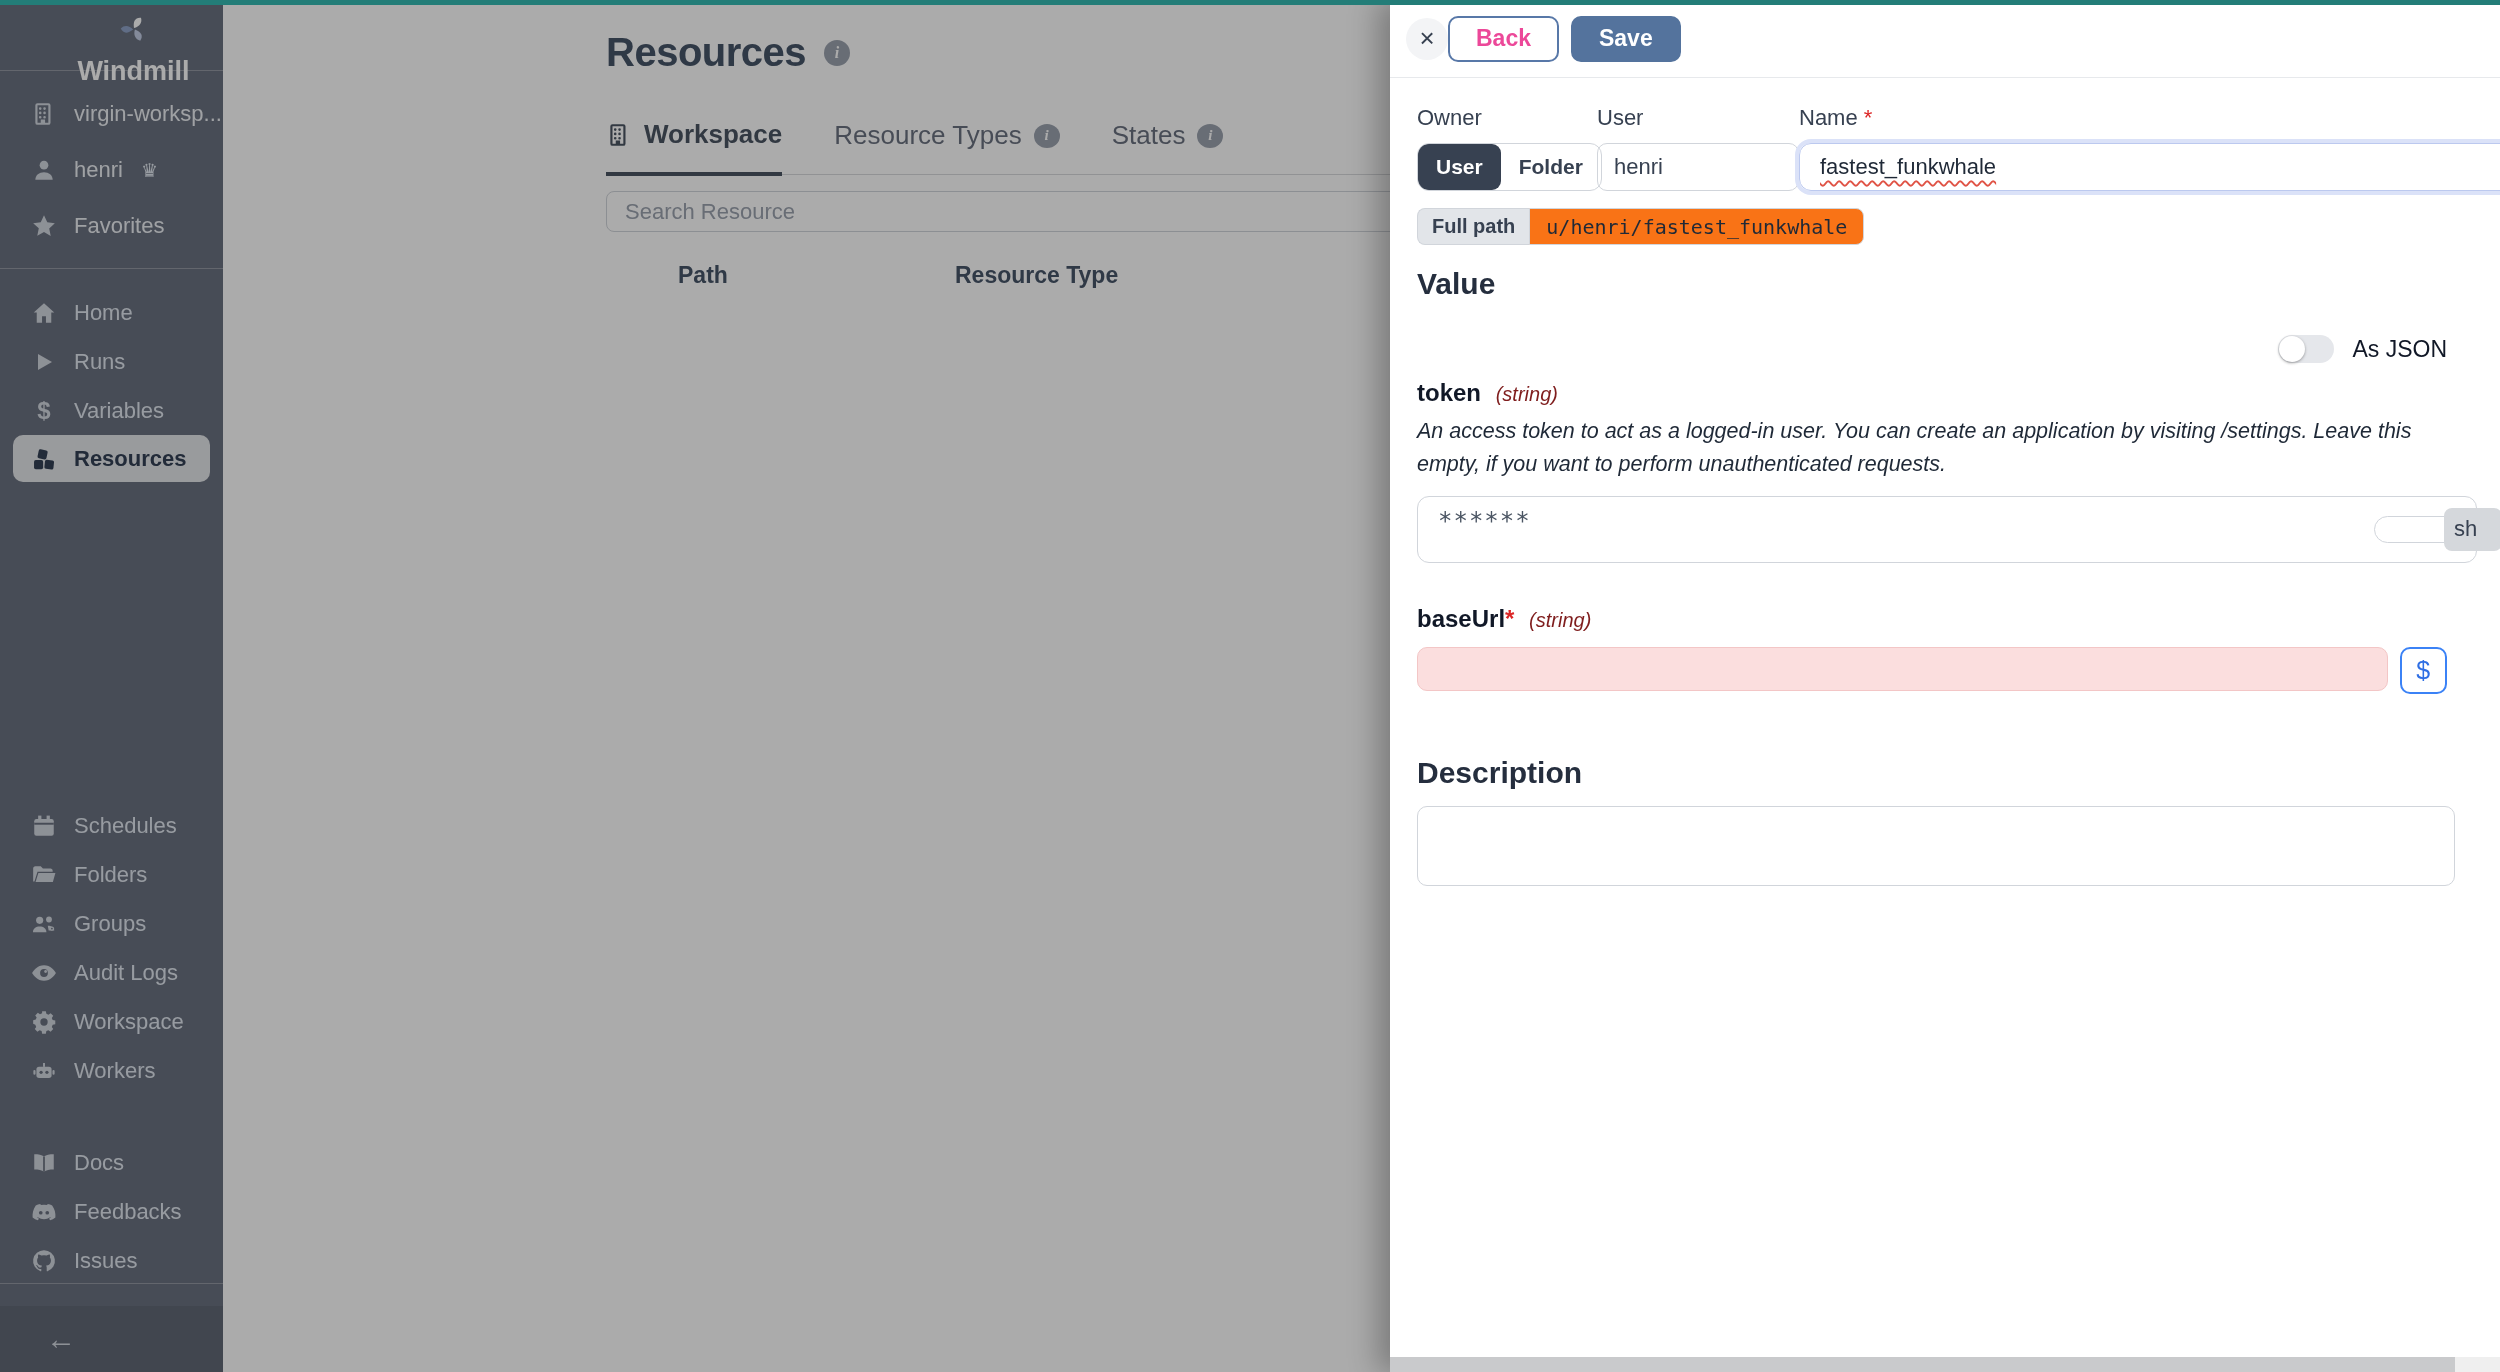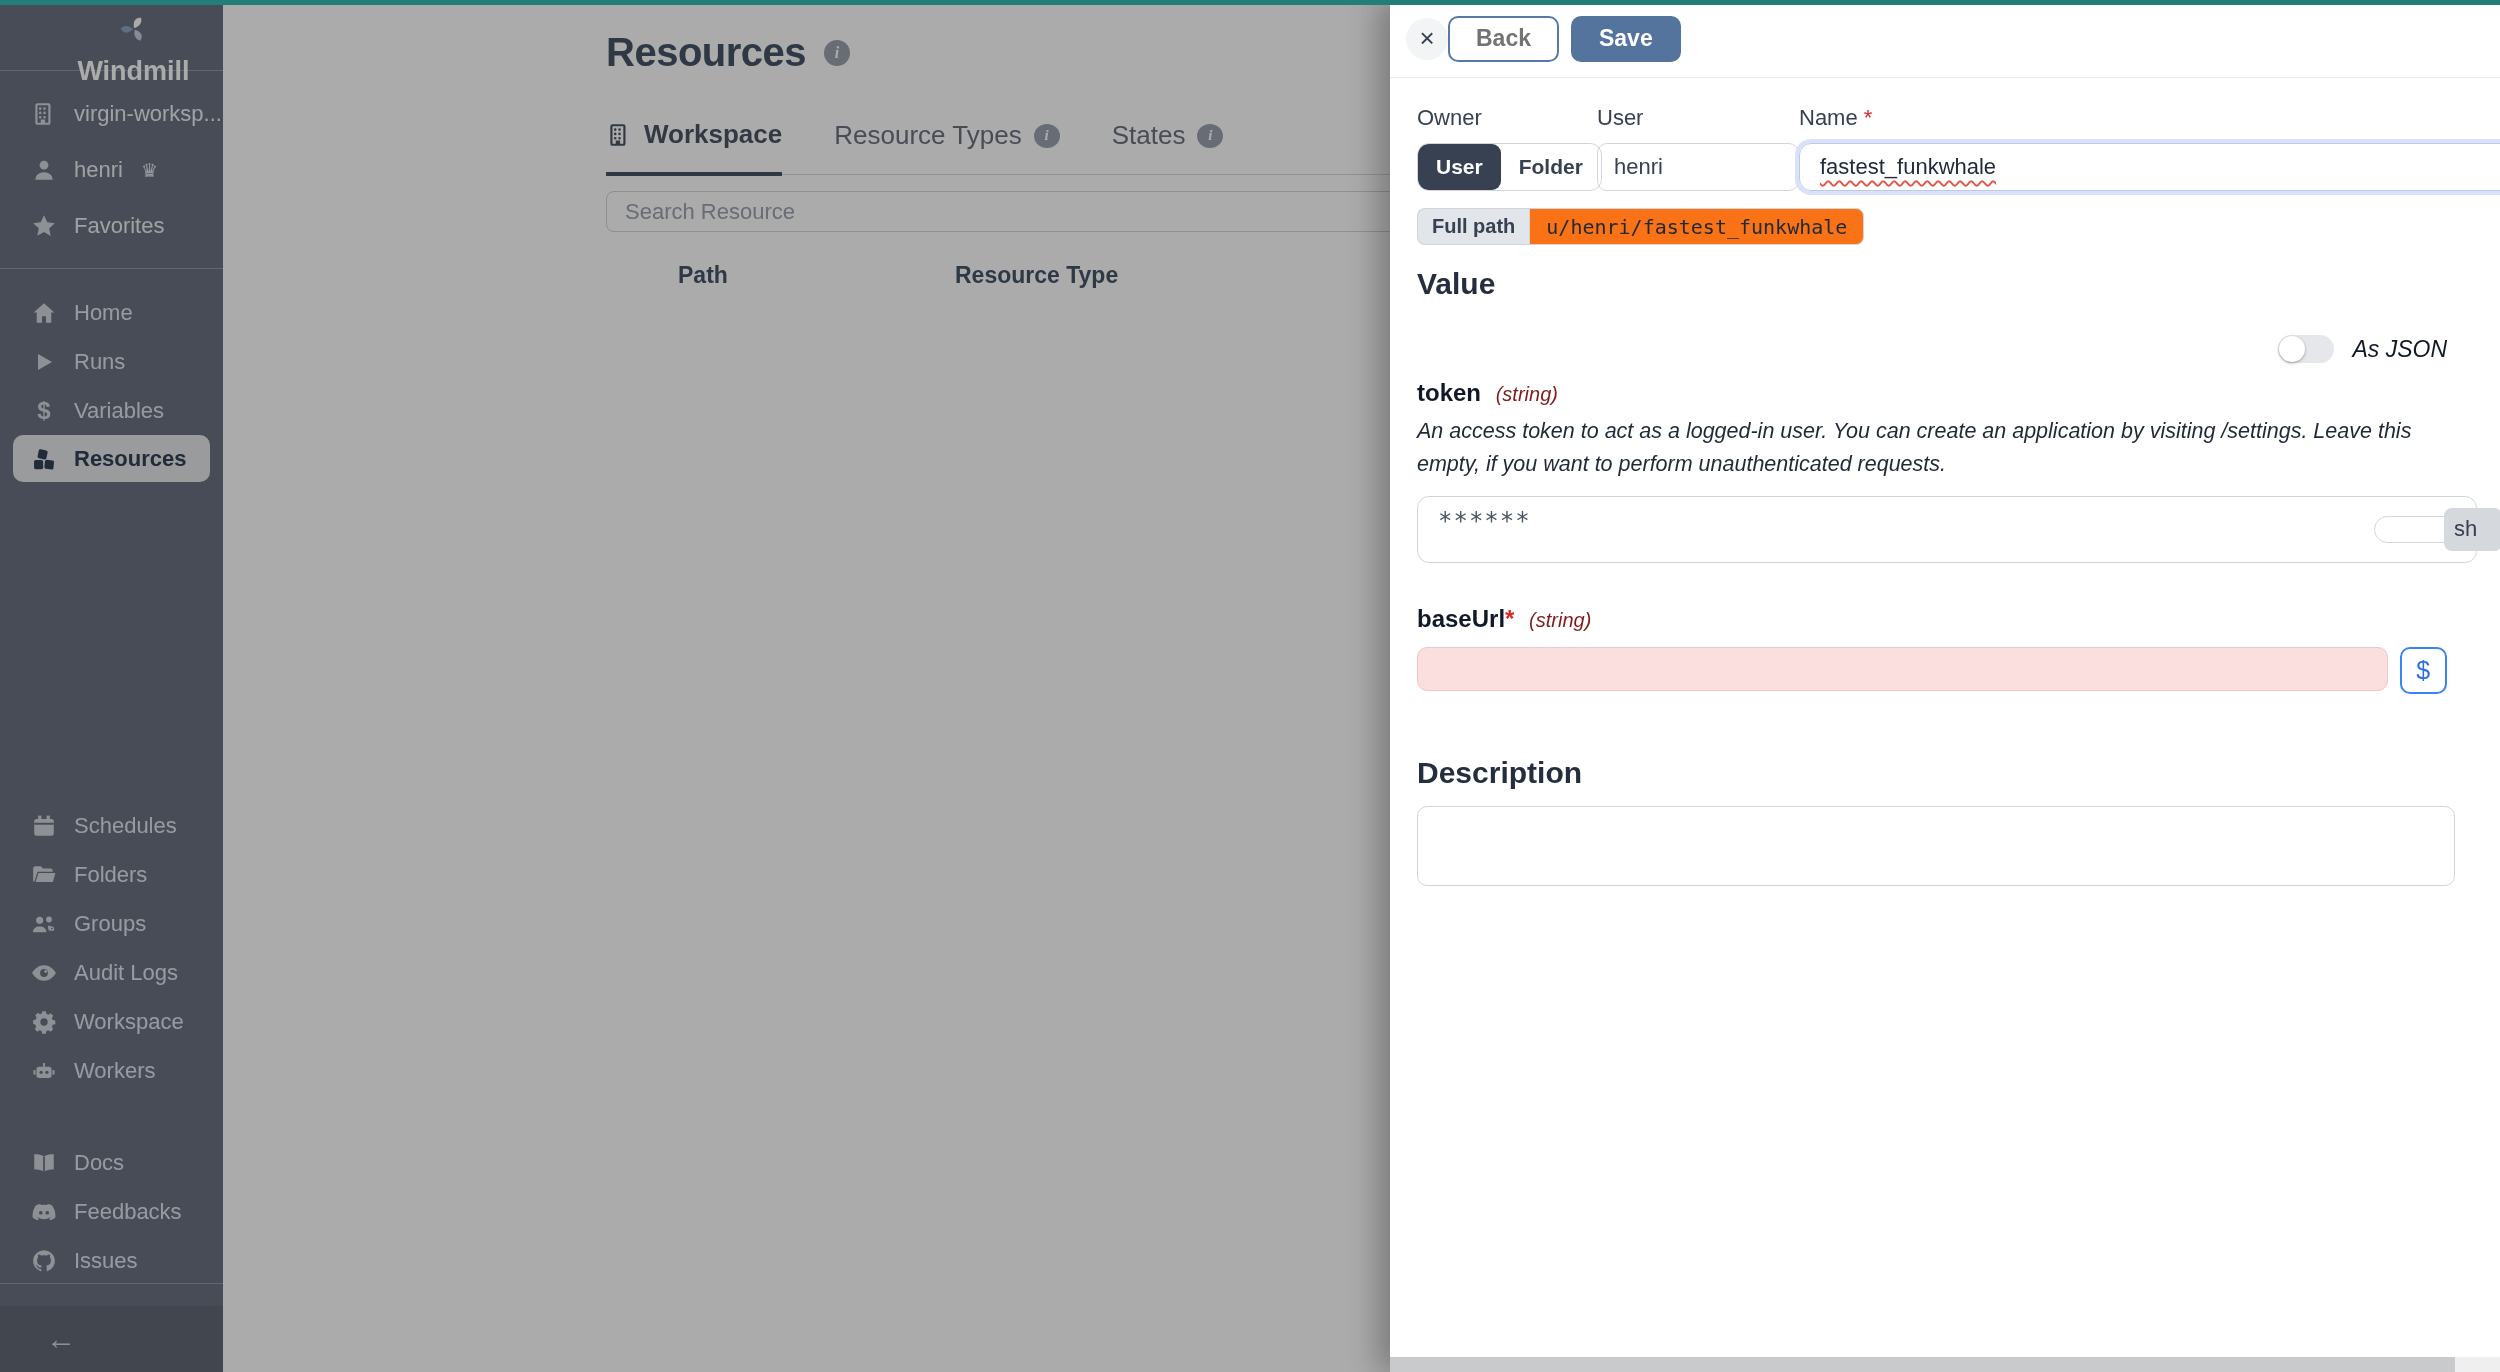--- a/index.html
+++ b/index.html
@@ -68,21 +68,21 @@
   .drawer { position: absolute; left: 1390px; top: 0; width: 1110px; height: 1372px;
             background: #ffffff; z-index: 60; box-shadow: -12px 0 28px rgba(0,0,0,0.28); }
   .drawer-header { height: 78px; border-bottom: 1px solid #e7e9ec; display: flex;
                    align-items: center; padding: 0 10px 0 16px; }
   .close-btn { width: 42px; height: 42px; border-radius: 50%; background: #f3f4f6;
                color: #374151; font-size: 26px; display: flex; align-items: center;
                justify-content: center; cursor: pointer; border: none; flex: 0 0 42px; }
   .drawer-title { font-size: 24px; font-weight: bold; color: #1f2937; margin-left: 18px; flex: 1; }
   .btn { height: 46px; border-radius: 10px; font-size: 23px; font-weight: bold;
          padding: 0 26px; cursor: pointer; }
-  .btn-back { background: #ffffff; border: 2px solid #5878a8; color: #737373; margin-right: 12px; }
+  .btn-back { background: #ffffff; border: 2px solid #5878a8; color: #ec4899; margin-right: 12px; }
   .btn-save { background: #54739d; border: 2px solid #54739d; color: #ffffff; }
 
   .drawer-body { padding: 27px 53px 0 27px; position: relative; }
   .form-row { display: flex; }
   .fgroup .flabel { font-size: 22px; color: #374151; margin-bottom: 12px; }
   .req { color: #dc2626; }
   .seg { display: inline-flex; border: 1px solid #d1d5db; border-radius: 12px; height: 48px;
          overflow: hidden; background: #ffffff; }
   .seg-opt { display: flex; align-items: center; padding: 0 18px; font-size: 21px;
              font-weight: bold; color: #374151; cursor: pointer; }
@@ -99,21 +99,21 @@
   .fullpath { margin-top: 17px; display: inline-flex; height: 37px; }
   .fullpath .fp-badge { background: #e2e5e9; border: 1px solid #d1d5db; border-right: none;
                         border-radius: 8px 0 0 8px; display: flex; align-items: center;
                         padding: 0 14px; font-size: 20px; font-weight: bold; color: #374151; }
   .fullpath .fp-val { background: #f97316; border: 1px solid #d1d5db;
                       border-radius: 0 8px 8px 0; display: flex; align-items: center;
                       padding: 0 16px; font-size: 20px; color: #1f2937;
                       font-family: "DejaVu Sans Mono", monospace; }
   .section-h { font-size: 30px; font-weight: bold; color: #252e3e; }
   .as-json-row { display: flex; justify-content: flex-end; align-items: center; gap: 18px;
-                 margin-top: 34px; font-style: italic; }
+                 margin-top: 34px; }
   .toggle { width: 56px; height: 28px; border-radius: 14px; background: #e5e7eb;
             position: relative; cursor: pointer; }
   .toggle .knob { position: absolute; left: 1px; top: 1px; width: 26px; height: 26px;
                   border-radius: 50%; background: #ffffff;
                   box-shadow: 0 1px 3px rgba(0,0,0,0.35); }
   .as-json-label { font-size: 23px; color: #111827; }
   .field-name-row { margin-top: 16px; font-size: 24px; color: #111827; }
   .fname { font-weight: bold; }
   .ftype { font-style: italic; font-size: 20px; color: #7f1d1d; margin-left: 8px; }
   .fdesc { margin-top: 8px; font-style: italic; font-size: 21.5px; color: #1f2937;

